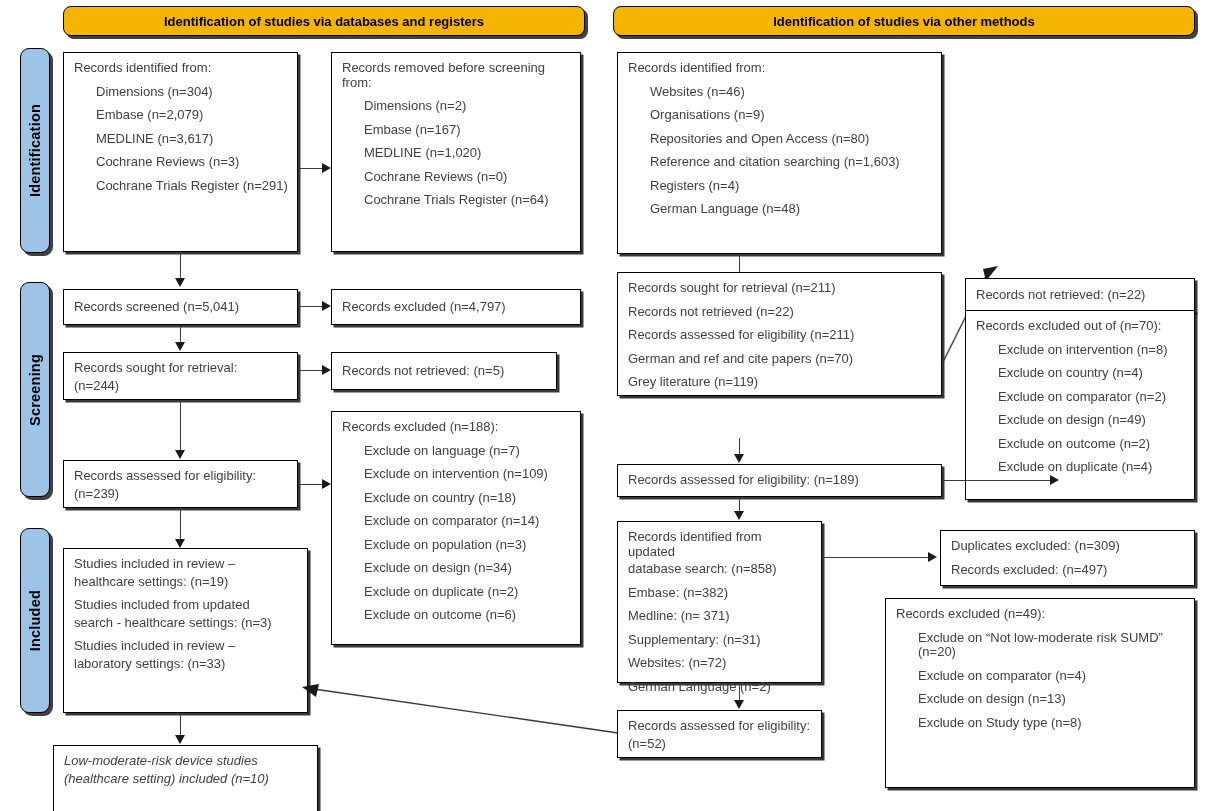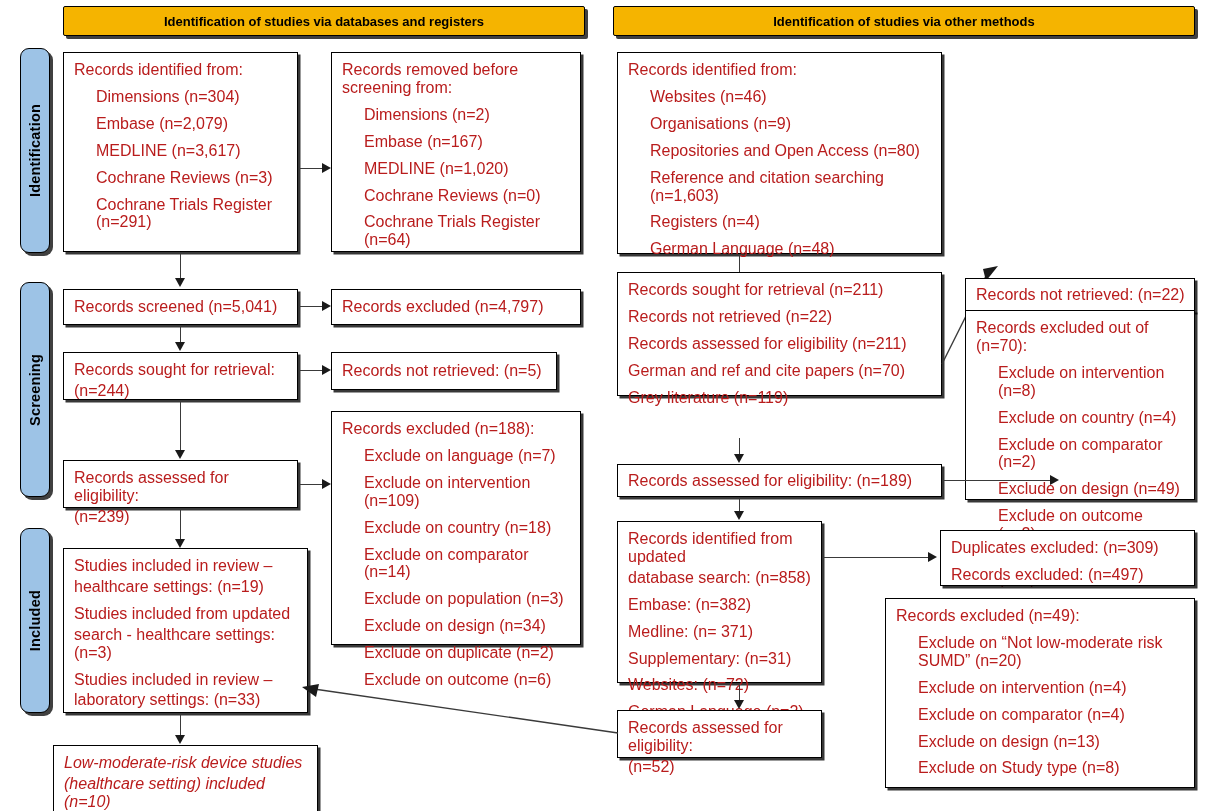--- a/index.html
+++ b/index.html
@@ -36,40 +36,40 @@
     font-size: 14.5px;
     color: #000;
     letter-spacing: 0.2px;
     white-space: nowrap;
   }
 
   
   .banner {
     background: #F5B400;
     border: 1.4px solid #000000;
-    border-radius: 2px;
+    border-radius: 8px;
     box-shadow: 3px 3px 0 rgba(0,0,0,0.75);
     display: flex;
     align-items: center;
     justify-content: center;
     font-weight: bold;
     font-size: 13px;
     color: #000;
     text-align: center;
   }
 
   
   .box {
     background: #ffffff;
     border: 1.6px solid #000000;
     box-shadow: 2.5px 2.5px 0 rgba(0,0,0,0.78);
     padding: 8px 9px 8px 10px;
-    font-size: 16px;
+    font-size: 13px;
     line-height: 1.12;
-    color: #b91c1c;
+    color: #404040;
   }
   .box .ln {
     margin: 0 0 9px 0;
     white-space: normal;
   }
   .box .ln:last-child { margin-bottom: 0; }
   .box .ln.sub { padding-left: 22px; }
   .box .ln.tight { margin-bottom: 3px; }
   .box.italic { font-style: italic; }
 
@@ -272,21 +272,20 @@
   <div class="abs arrow-r" style="left:928px; top:552px;"></div>
 
   <div class="abs box" style="left:940px; top:530px; width:255px; height:56px;">
     <div class="ln">Duplicates excluded: (n=309)</div>
     <div class="ln">Records excluded: (n=497)</div>
   </div>
 
   <div class="abs box" style="left:885px; top:598px; width:310px; height:190px;">
     <div class="ln">Records excluded (n=49):</div>
     <div class="ln sub">Exclude on “Not low-moderate risk SUMD” (n=20)</div>
-    <div class="ln sub">Exclude on intervention (n=4)</div>
     <div class="ln sub">Exclude on comparator (n=4)</div>
     <div class="ln sub">Exclude on design (n=13)</div>
     <div class="ln sub">Exclude on Study type (n=8)</div>
   </div>
 
   <div class="abs vline" style="left:739px; top:684px; width:1.4px; height:18px;"></div>
   <div class="abs arrow-d" style="left:734px; top:700px;"></div>
 
   <div class="abs box" style="left:617px; top:710px; width:205px; height:48px;">
     <div class="ln tight">Records assessed for eligibility:</div>

